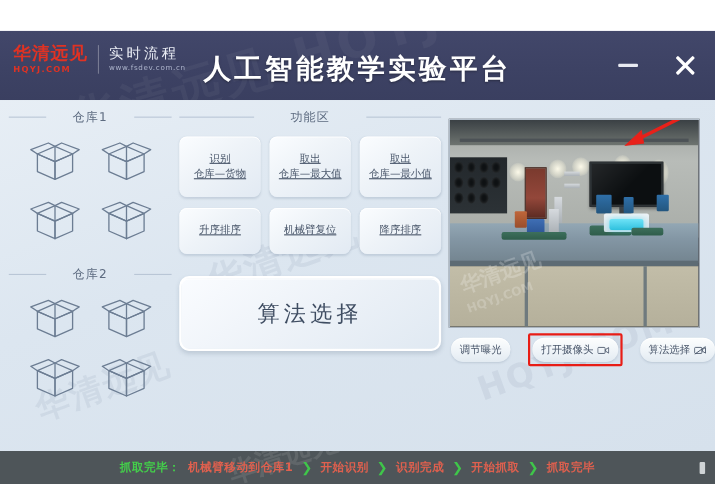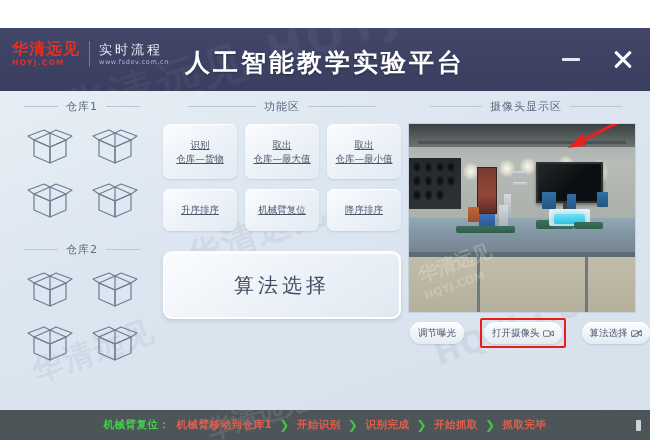--- a/index.html
+++ b/index.html
@@ -110,21 +110,21 @@
     white-space: nowrap;
     transform: rotate(-20deg);
   }
   .wm1 { left: 30px;  top: 240px; font-size: 30px; letter-spacing: 2px; }
   .wm2 { left: 185px; top: 120px; font-size: 34px; letter-spacing: 2px; }
   .wm3 { left: 430px; top: 215px; font-size: 30px; letter-spacing: 2px; }
   .wm4 { left: 415px; top: 95px;  font-size: 26px; letter-spacing: 2px; }
 
   
   .sec-title {
-    display: flex; align-items: center; justify-content: center;
+    display: flex; align-items: center; justify-content: space-between;
     gap: 8px;
     font-size: 11px; color: #5d6b80; font-weight: 500;
     letter-spacing: 1px;
   }
   .sec-title .rule {
     height: 1px; background: #b9c6d6; flex: 0 0 auto;
   }
 
   
   .warehouse-col {
@@ -564,25 +564,20 @@
           </div>
           <div class="fbtn row2">
             <span>降序排序</span>
           </div>
         </div>
 
         <div class="algo-btn">算法选择</div>
       </div>
 
       <div class="cam-col">
-        <div class="sec-title">
-          <span class="rule" style="width:52px"></span>
-          <span>摄像头显示区</span>
-          <span class="rule" style="width:52px"></span>
-        </div>
 
         <div class="cam-frame">
           <div class="cam-stage">
             <div class="lab-wall"></div>
             <div class="lab-ceil"></div>
             <div class="lab-rail"></div>
 
             <div class="lab-shelfunit">
               <div class="hole" style="left:8%;top:8%"></div>
               <div class="hole" style="left:30%;top:8%"></div>
@@ -670,21 +665,21 @@
         </div>
       </div>
 
     </div>
   </div>
 
   <div class="statusbar">
     <div class="status-wm">华清远见</div>
 
     <div class="status-inner">
-      <span class="st-label">机械臂复位：</span>
+      <span class="st-label">抓取完毕：</span>
       <span class="st-step">机械臂移动到仓库1</span>
       <span class="st-arrow">❯</span>
       <span class="st-step">开始识别</span>
       <span class="st-arrow">❯</span>
       <span class="st-step">识别完成</span>
       <span class="st-arrow">❯</span>
       <span class="st-step">开始抓取</span>
       <span class="st-arrow">❯</span>
       <span class="st-step">抓取完毕</span>
     </div>

